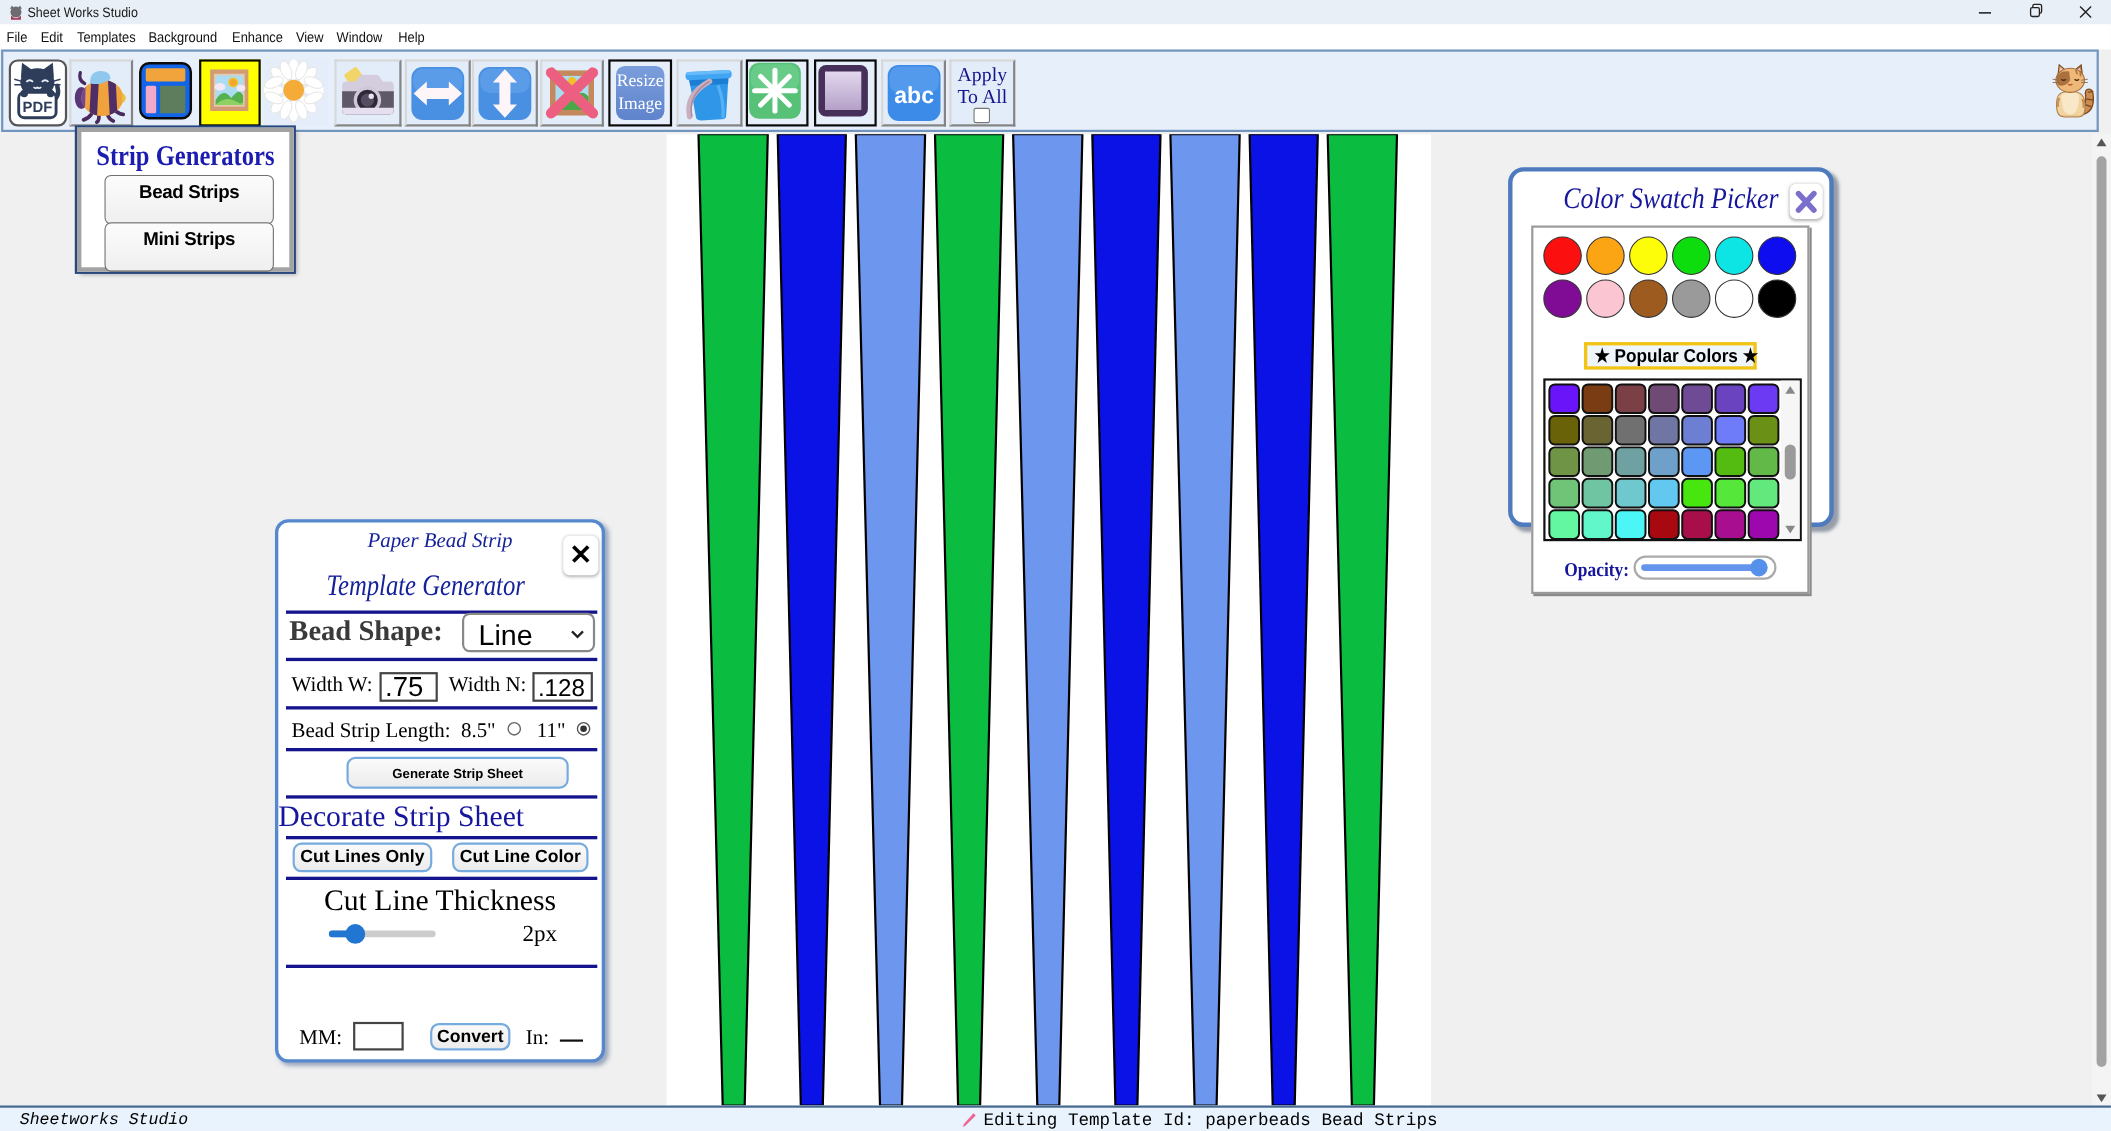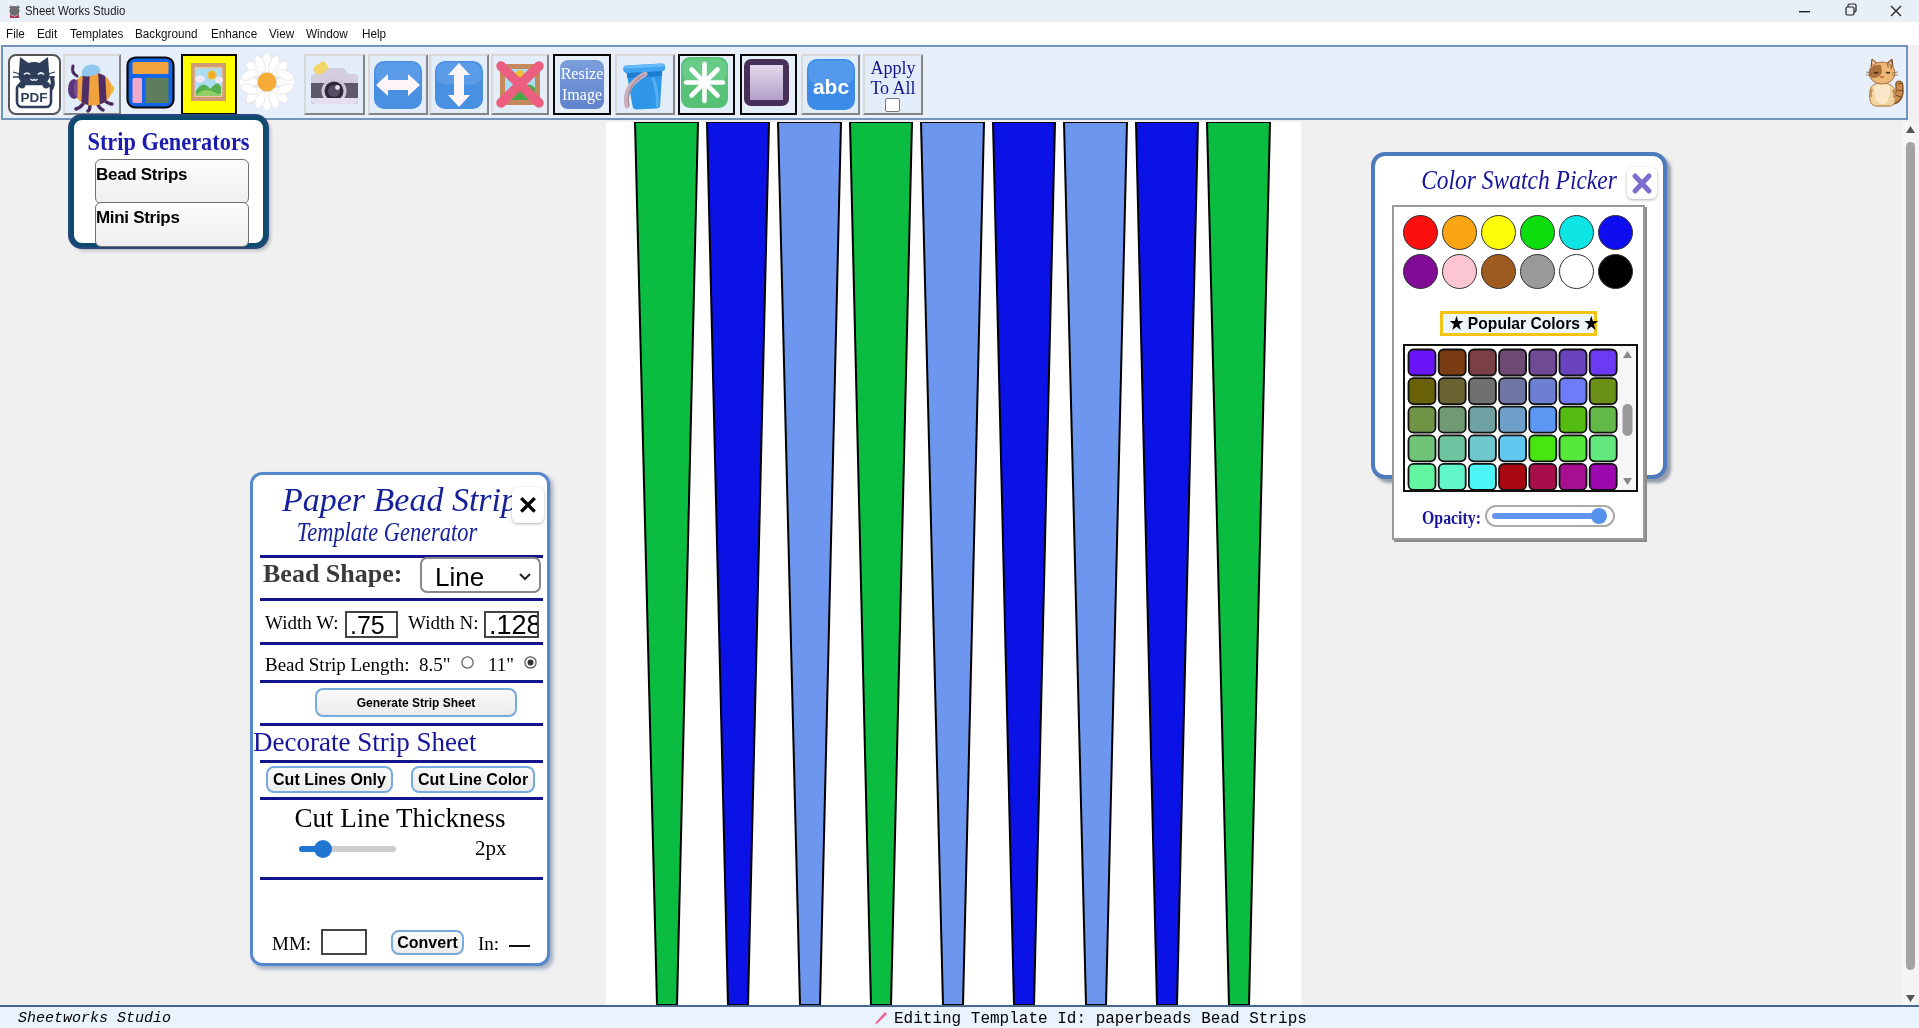--- a/index.html
+++ b/index.html
@@ -23,28 +23,28 @@
   background:#e7effa; border:2px solid #7295bf; }
 .tbtn { position:absolute; top:7px; height:61px; background:#e7effa; }
 .outset { border:2px outset #d8d8d8; background:#e3edf9; }
 
 
 #canvas { position:absolute; left:606px; top:122px; width:695px; height:883px;
   background:#ffffff; }
 
 
 #sgpanel { position:absolute; left:70px; top:116px; width:197px; height:131px;
-  background:#ffffff; border:4px solid #0c4a6e; border-radius:12px;
+  background:#ffffff; border:4px solid #a3a3a3; border-radius:0;
   box-shadow:0 0 0 2px #27477e, 3px 3px 4px rgba(0,0,0,.3); }
 #sgpanel h2 { font-family:"Liberation Serif", serif; font-weight:bold;
   font-size:26px; color:#1c1cb0; text-align:center; margin-top:7px; }
 .sgbtn { position:absolute; left:21px; width:154px; height:45px;
   background:linear-gradient(#fcfcfc,#efefef); border:1px solid #707070;
   border-radius:6px; font-weight:bold; font-size:17px; color:#000;
-  letter-spacing:-0.3px; line-height:29px; }
+  letter-spacing:-0.3px; text-align:center; line-height:29px; }
 
 
 #tpl { position:absolute; left:250px; top:472px; width:300px; height:494px;
   background:#ffffff; border:3px solid #5588cc; border-radius:12px;
   box-shadow:3px 3px 4px rgba(90,110,150,.55); }
 #tpl .sep { position:absolute; left:7px; width:283px; height:2.5px; background:#14148c; }
 .serif { font-family:"Liberation Serif", serif; }
 .script { font-family:"Liberation Serif", serif; font-style:italic; }
 .bluebtn { background:linear-gradient(#fafafa,#ececec); border:2px solid #77aadd;
   border-radius:8px; font-weight:bold; color:#000; text-align:center; }
@@ -317,36 +317,36 @@
   </svg>
 </div>
 
 <div id="sgpanel">
   <h2 style="transform:scaleX(0.86);">Strip Generators</h2>
   <div class="sgbtn" style="top:39px">Bead Strips</div>
   <div class="sgbtn" style="top:82px">Mini Strips</div>
 </div>
 
 <div id="tpl">
-  <div class="script abs" style="left:0;width:294px;top:6px;font-size:34px;color:#16229a;text-align:center;">Paper Bead Strip</div>
+  <div class="script abs" style="left:0;width:294px;top:6px;font-size:19px;color:#16229a;text-align:center;">Paper Bead Strip</div>
   <div class="script abs" style="left:-13px;width:294px;top:42px;font-size:27px;color:#16229a;text-align:center;transform:scaleX(0.83);">Template Generator</div>
   <div class="abs" style="left:259px;top:12px;width:32px;height:36px;background:#fff;border-radius:6px;box-shadow:0 1px 3px rgba(0,0,0,.3);font-size:25px;font-weight:bold;text-align:center;line-height:36px;">✕</div>
   <div class="sep" style="top:80px"></div>
   <div class="serif abs" style="left:10px;top:84px;font-size:26px;font-weight:bold;color:#3a3a3a;">Bead Shape:</div>
   <div class="abs" style="left:167px;top:82px;width:121px;height:36px;border:2px solid #888;border-radius:7px;background:#fff;">
     <span class="abs" style="left:13px;top:3px;font-size:26px;">Line</span>
     <svg class="abs" style="right:8px;top:14px" width="12" height="8">
         <path d="M1 1 L6 6 L11 1" stroke="#222" stroke-width="2" fill="none"></path>
       </svg>
   </div>
   <div class="sep" style="top:123px"></div>
   <div class="serif abs" style="left:12px;top:137px;font-size:19px;">Width W:</div>
   <div class="abs" style="left:92px;top:136px;width:53px;height:27px;border:2px solid #444;background:#fff;font-size:25px;line-height:25px;padding:0 0 0 3px;">.75</div>
   <div class="serif abs" style="left:155px;top:137px;font-size:19px;">Width N:</div>
-  <div class="abs" style="left:231px;top:136px;width:55px;height:27px;border:2px solid #444;background:#fff;font-size:27px;line-height:25px;padding:0 0 0 3px;overflow:hidden;white-space:nowrap;">.128</div>
+  <div class="abs" style="left:231px;top:136px;width:55px;height:27px;border:2px solid #444;background:#fff;font-size:22px;line-height:25px;padding:0 0 0 3px;overflow:hidden;white-space:nowrap;">.128</div>
   <div class="sep" style="top:167px"></div>
   <div class="serif abs" style="left:12px;top:179px;font-size:19px;">Bead Strip Length:&nbsp; 8.5"</div>
   <svg class="abs" style="left:208px;top:181px" width="14" height="14">
       <circle cx="6.5" cy="6.5" r="5.6" fill="#fff" stroke="#666" stroke-width="1.3"></circle>
     </svg>
   <div class="serif abs" style="left:235px;top:179px;font-size:19px;">11"</div>
   <svg class="abs" style="left:271px;top:181px" width="14" height="14">
       <circle cx="6.5" cy="6.5" r="5.6" fill="#fff" stroke="#555" stroke-width="1.3"></circle>
       <circle cx="6.5" cy="6.5" r="3" fill="#333"></circle>
     </svg>

